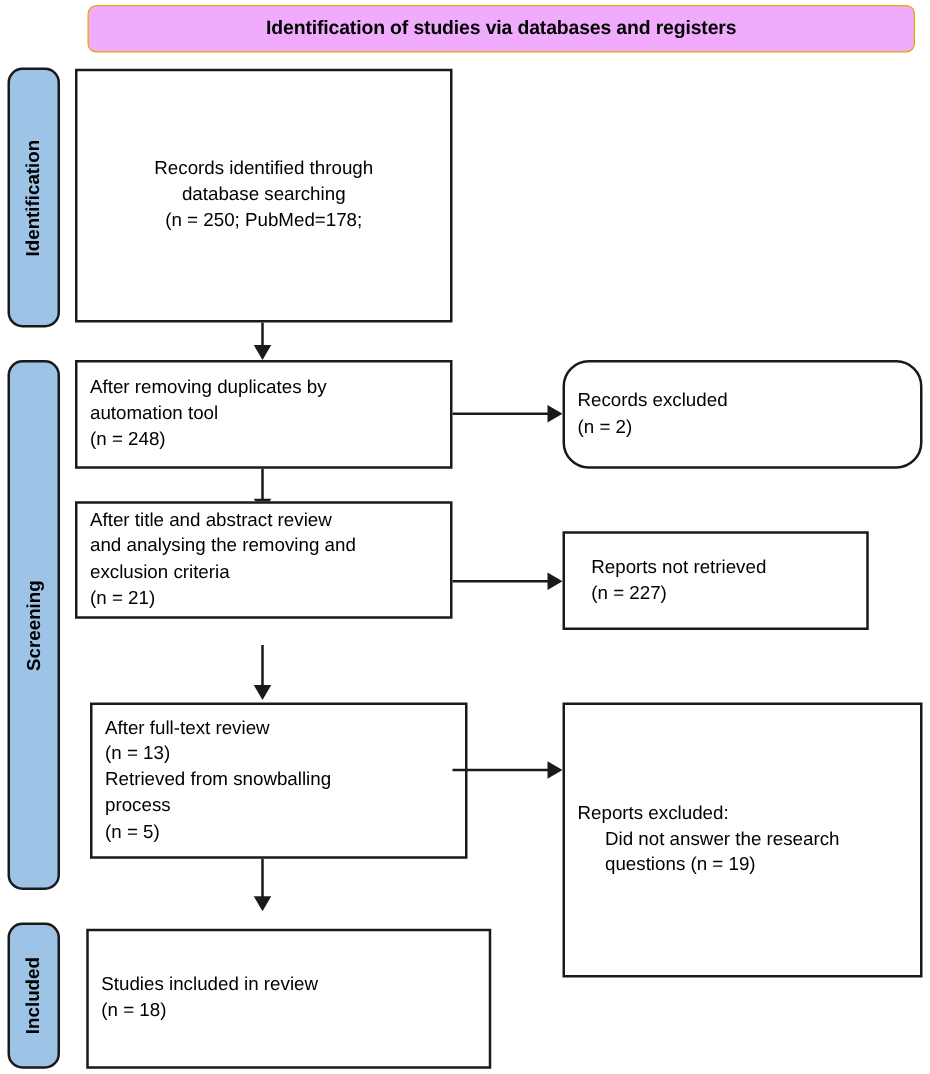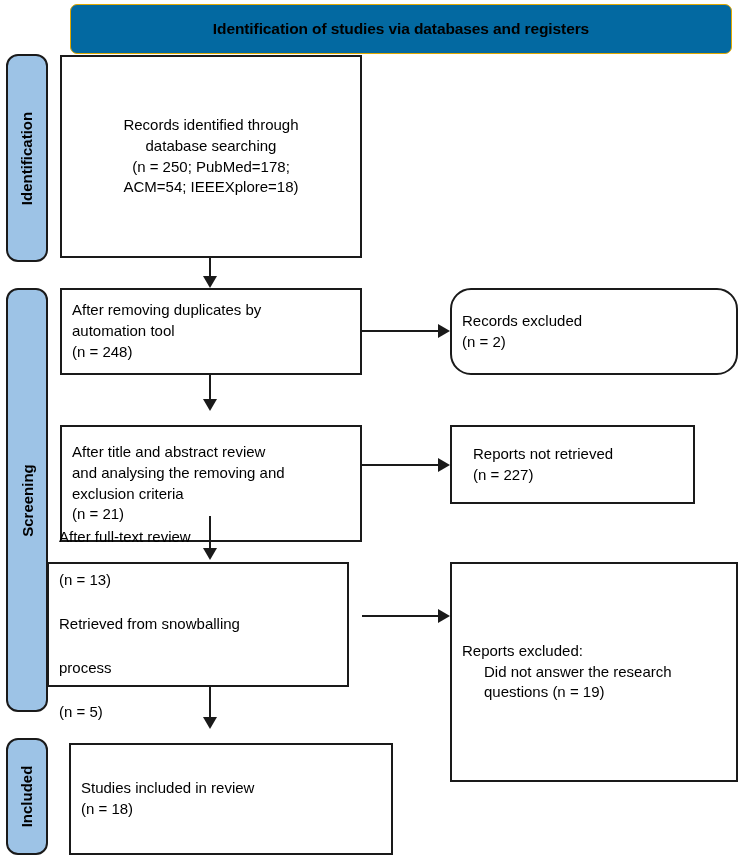--- a/index.html
+++ b/index.html
@@ -22,22 +22,22 @@
     width: 744px;
     height: 859px;
   }
 
   
   .banner {
     position: absolute;
     left: 70px;
     top: 4px;
     width: 662px;
-    height: 50px;
-    background: #0369a1;
+    height: 38px;
+    background: #f0abfc;
     border: 1px solid #e0a800;
     border-radius: 7px;
     box-sizing: border-box;
     display: flex;
     align-items: center;
     justify-content: center;
   }
   .banner-title {
     font-size: 15.5px;
     font-weight: bold;
@@ -88,23 +88,23 @@
     white-space: pre;
   }
   .node.center { align-items: center; text-align: center; }
   .node.center .line { text-align: center; }
   .node.left { align-items: flex-start; text-align: left; }
   .indent { padding-left: 22px; }
 
   #node-identified   { left: 60px;  top: 55px;  width: 302px; height: 203px; }
   #node-duplicates   { left: 60px;  top: 288px; width: 302px; height: 87px;  }
   #node-excluded-1   { left: 450px; top: 288px; width: 288px; height: 87px; border-radius: 21px;  }
-  #node-abstract     { left: 60px;  top: 425px; width: 302px; height: 117px; }
+  #node-abstract     { left: 60px;  top: 401px; width: 302px; height: 94px; }
   #node-notretrieved { left: 450px; top: 425px; width: 245px; height: 79px; padding-left: 21px;  }
-  #node-fulltext     { left: 47px;  top: 562px; width: 302px; height: 125px; gap: 23px; }
+  #node-fulltext     { left: 72px;  top: 562px; width: 302px; height: 125px; }
   #node-excluded-2   { left: 450px; top: 562px; width: 288px; height: 220px; }
   #node-included     { left: 69px;  top: 743px; width: 324px; height: 112px; }
 
   
   .conn { position: absolute; }
   .vline {
     width: 2px;
     background: #1a1a1a;
   }
   .hline {
@@ -140,21 +140,20 @@
     <span class="stage-label">Screening</span>
   </div>
   <div class="stage" id="stage-included">
     <span class="stage-label">Included</span>
   </div>
 
   <div class="node center" id="node-identified">
     <div class="line">Records identified through</div>
     <div class="line">database searching</div>
     <div class="line">(n = 250; PubMed=178;</div>
-    <div class="line">ACM=54; IEEEXplore=18)</div>
   </div>
 
   <div class="conn vline" style="left:209px; top:258px; height:20px;"></div>
   <div class="conn arrow-down" style="left:203px; top:276px;"></div>
 
   <div class="node left" id="node-duplicates">
     <div class="line">After removing duplicates by</div>
     <div class="line">automation tool</div>
     <div class="line">(n = 248)</div>
   </div>

